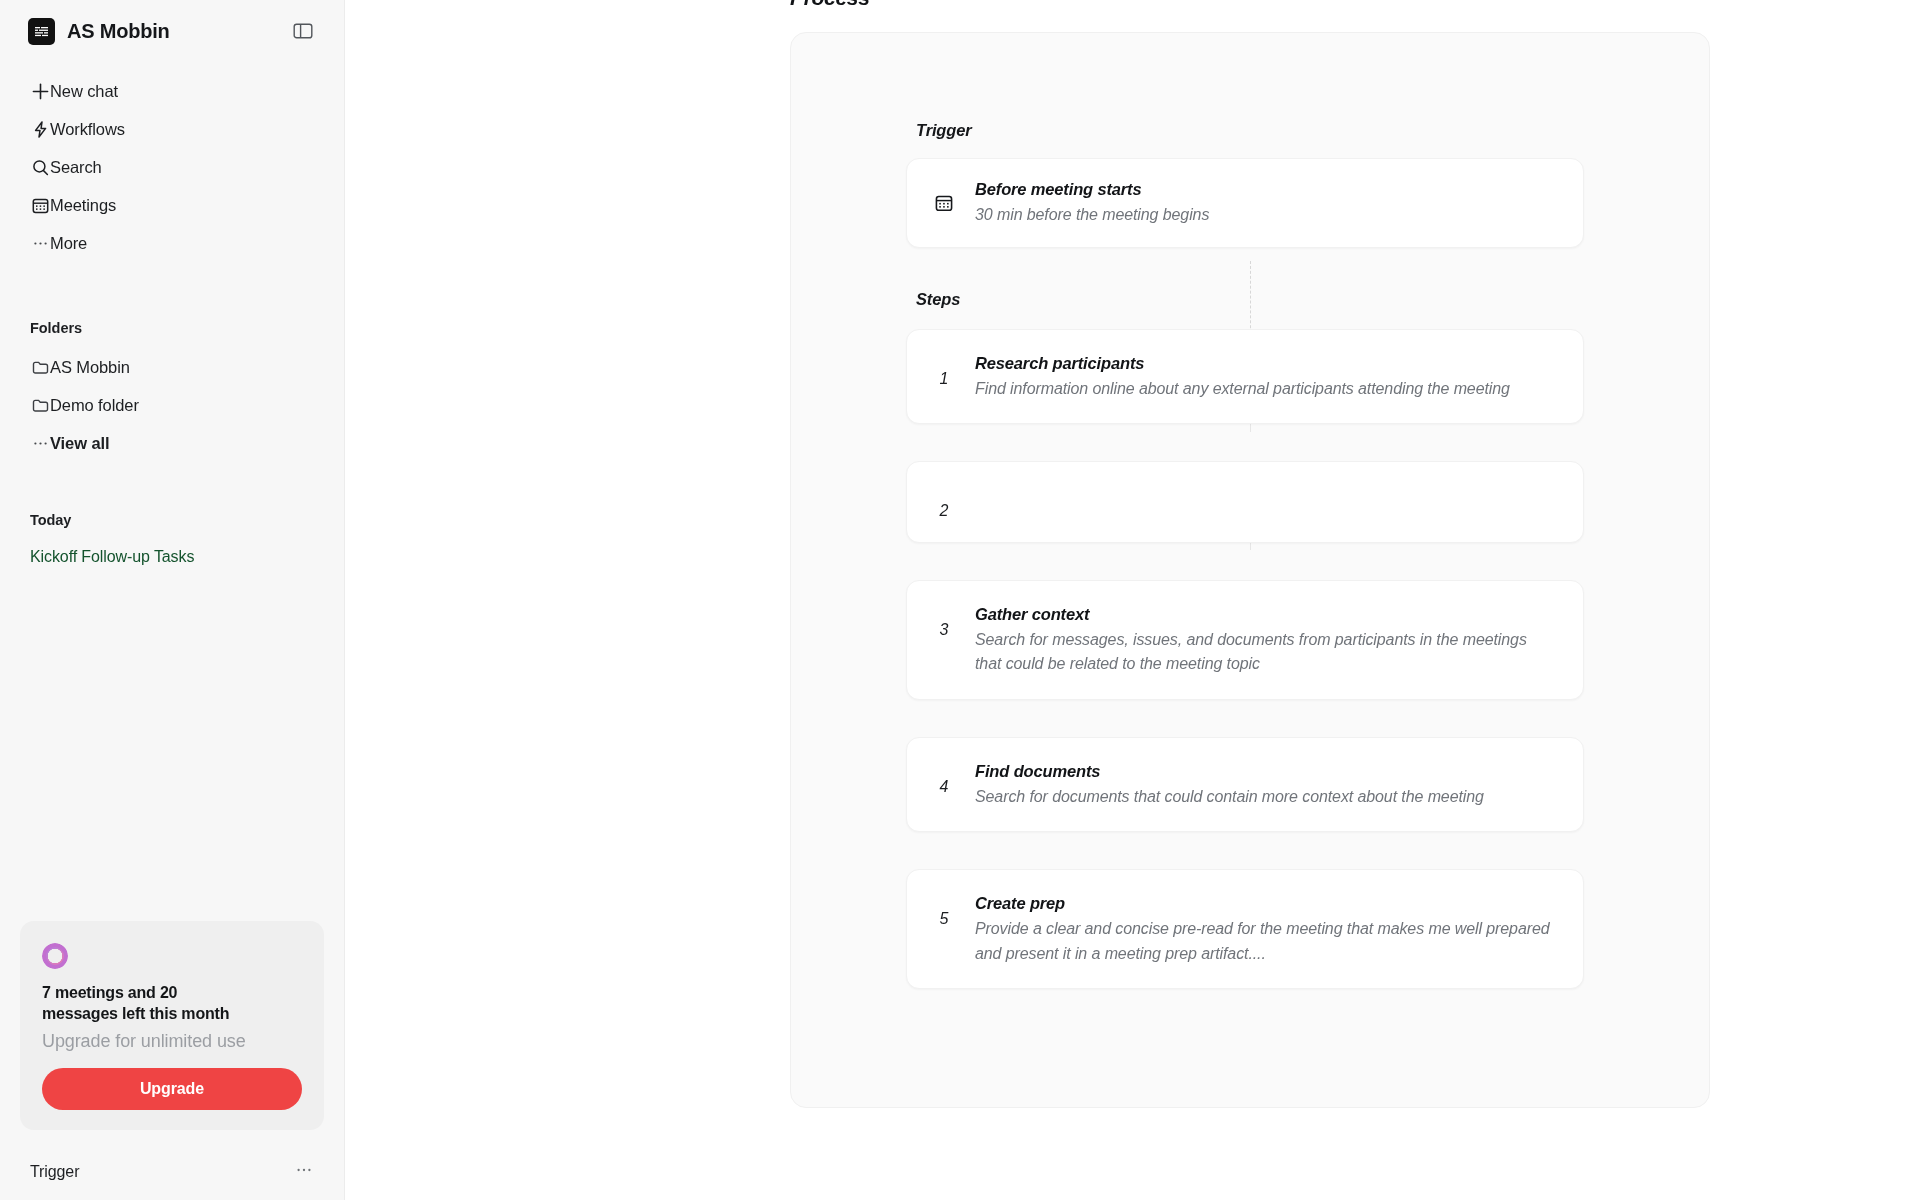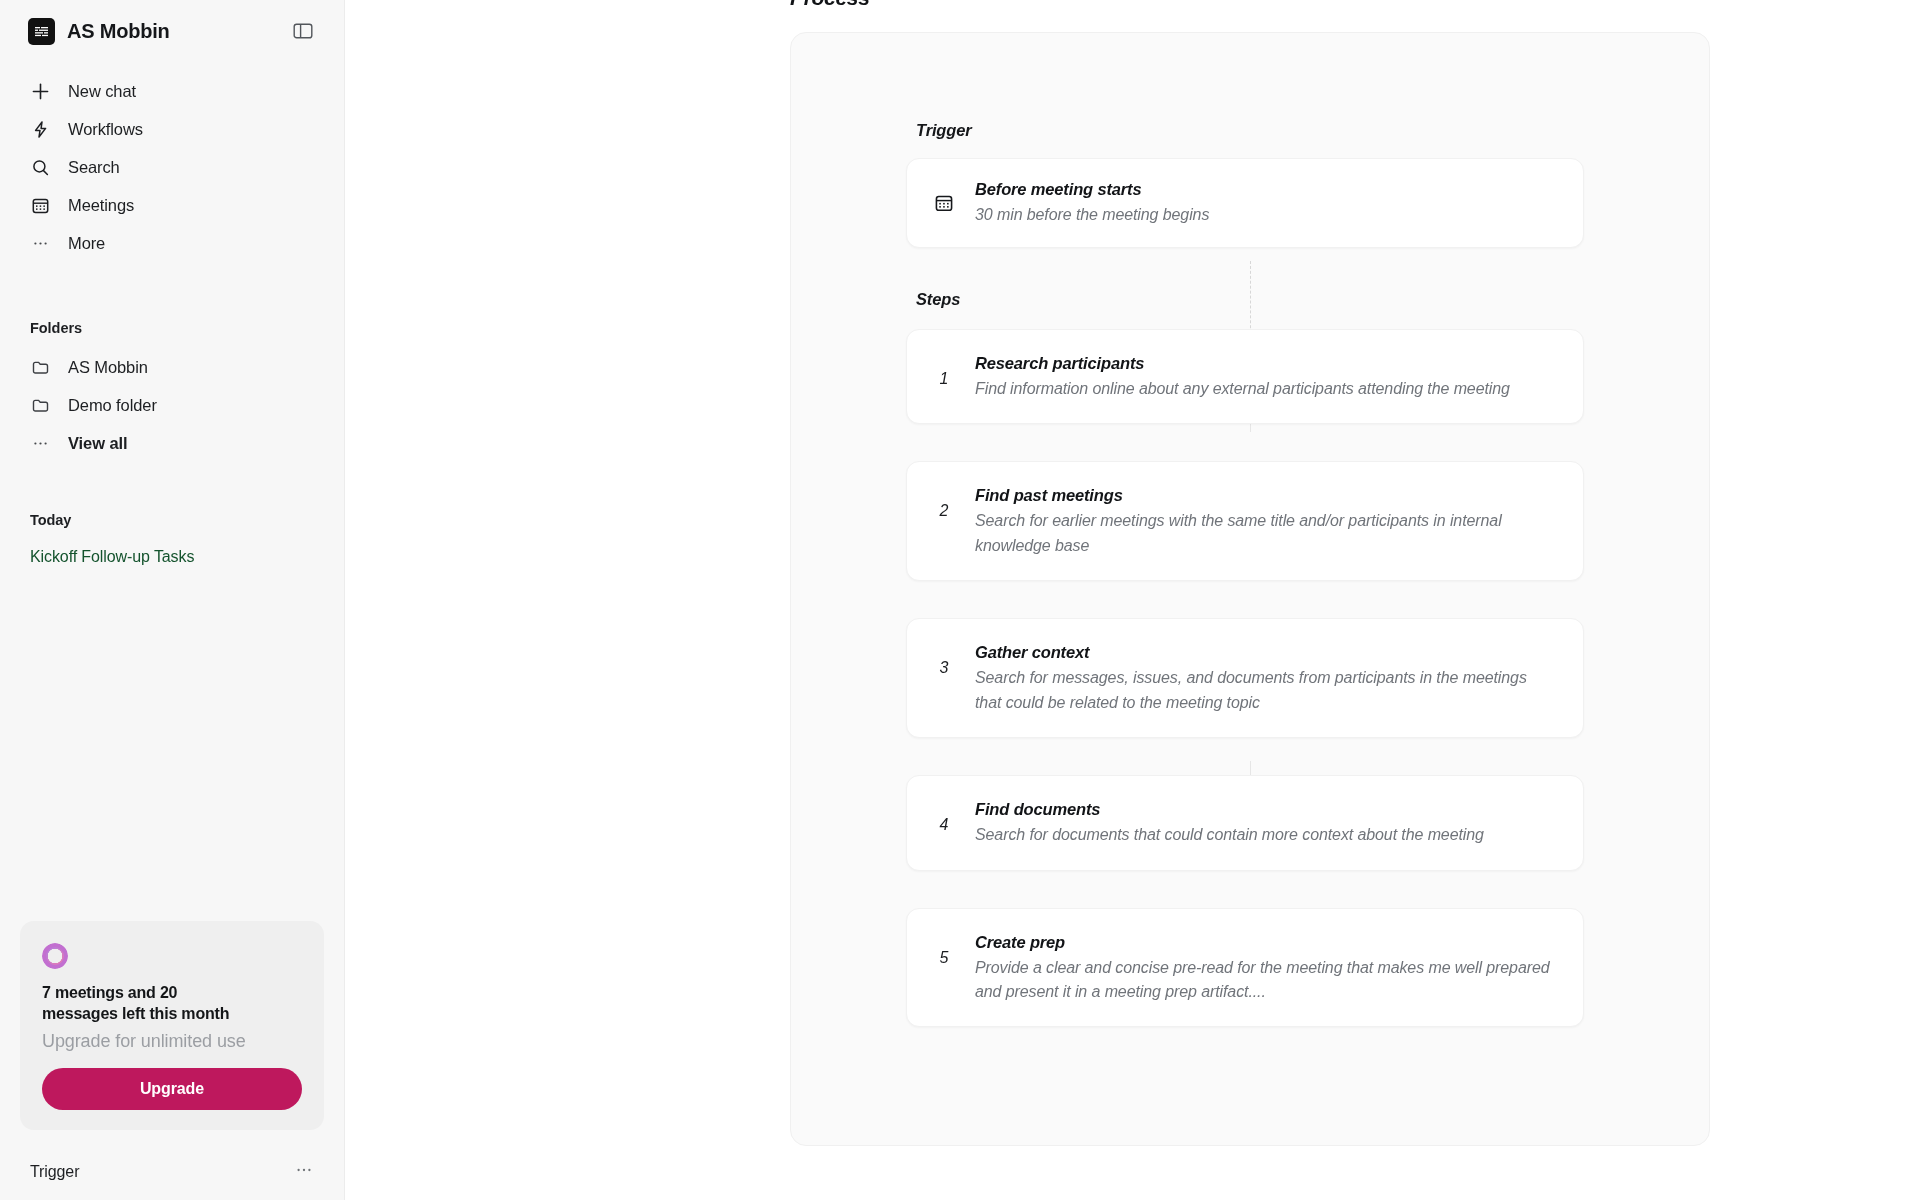--- a/index.html
+++ b/index.html
@@ -49,21 +49,20 @@
   }
   .panel-toggle {
     width: 26px; height: 26px;
     display: flex; align-items: center; justify-content: center;
     cursor: pointer; border-radius: 5px;
   }
 
   .nav { margin-top: 10px; padding: 0 22px; }
   .nav-item {
     display: flex; align-items: center;
-    gap: 18px;
     height: 38px;
     padding: 0 8px;
     border-radius: 8px;
     cursor: pointer;
     color: #1d1f22;
   }
   .nav-ico {
     width: 20px; height: 20px;
     display: flex; align-items: center; justify-content: center;
     flex: 0 0 20px;
@@ -117,21 +116,21 @@
   .upgrade-sub {
     font-size: 18px;
     color: #9b9ea3;
     margin-top: 6px;
     letter-spacing: -0.1px;
   }
   .upgrade-btn {
     margin-top: 16px;
     width: 100%;
     height: 42px;
-    background: #be185d;
+    background: #ef4444;
     color: #ffffff;
     border: none;
     border-radius: 21px;
     font-size: 16px;
     font-weight: 700;
     font-family: "Liberation Sans", sans-serif;
     cursor: pointer;
     letter-spacing: -0.1px;
   }
 
@@ -430,24 +429,20 @@
           <span class="step-num">1</span>
           <div class="row-body">
             <div class="row-title">Research participants</div>
             <div class="row-desc">Find information online about any external participants attending the meeting</div>
           </div>
         </div>
         <div class="row-gap"></div>
 
         <div class="row">
           <span class="step-num">2</span>
-          <div class="row-body">
-            <div class="row-title">Find past meetings</div>
-            <div class="row-desc">Search for earlier meetings with the same title and/or participants in internal knowledge base</div>
-          </div>
         </div>
         <div class="row-gap"></div>
 
         <div class="row">
           <span class="step-num">3</span>
           <div class="row-body">
             <div class="row-title">Gather context</div>
             <div class="row-desc">Search for messages, issues, and documents from participants in the meetings that could be related to the meeting topic</div>
           </div>
         </div>

